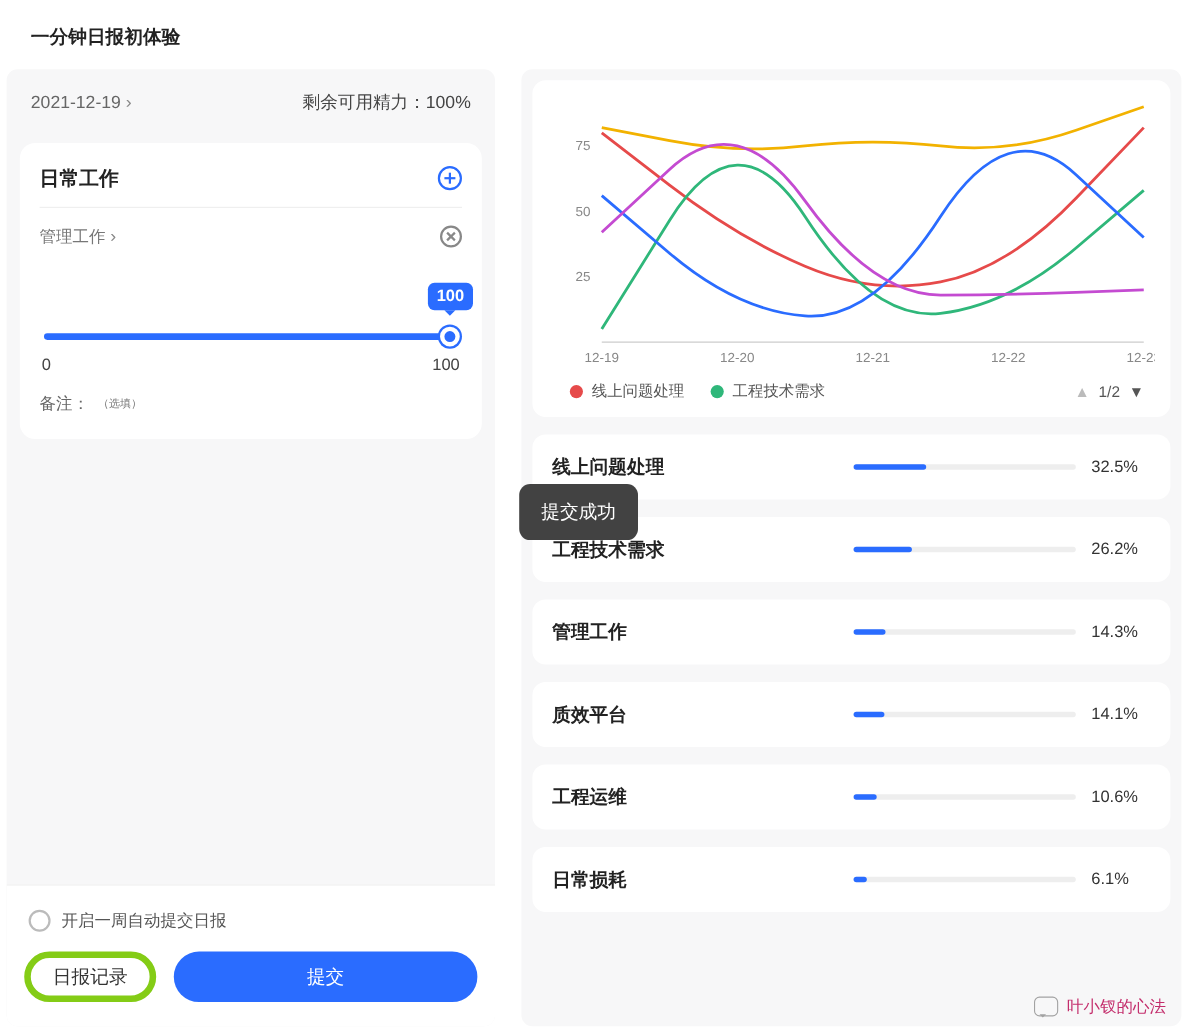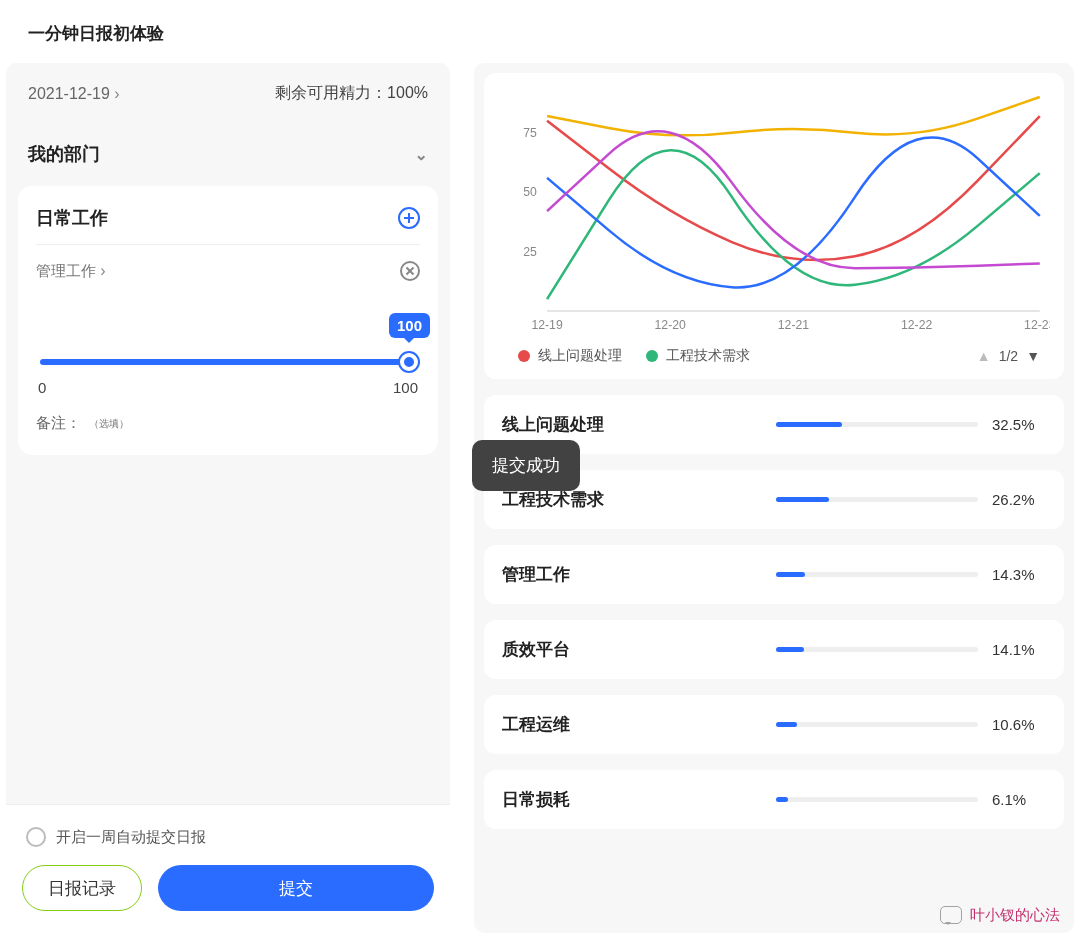--- a/index.html
+++ b/index.html
@@ -45,21 +45,21 @@
   .slider-ends { display: flex; justify-content: space-between; font-size: 15px; color: #444; padding: 4px 2px 0; }
 
   .remark-row { display: flex; align-items: center; gap: 8px; padding-top: 18px; font-size: 15px; color: #666; }
   .remark-row input { border: none; outline: none; font-size: 10px; color: #666; background: transparent; width: 260px; }
 
   .left-footer { margin-top: auto; background: #fff; border-top: 1px solid #eee; padding: 16px 16px 22px; }
   .auto-row { display: flex; align-items: center; gap: 10px; color: #555; font-size: 15px; padding: 6px 4px 18px; }
   .radio-dot { width: 20px; height: 20px; border: 2px solid #bbb; border-radius: 50%; }
   .btn-row { display: flex; gap: 16px; }
   .btn { flex: 1; height: 46px; border-radius: 23px; display: flex; align-items: center; justify-content: center; font-size: 17px; font-weight: 500; cursor: pointer; }
-  .btn.secondary { background: #fff; border: 1px solid #84cc16; color: #333; flex: 0 0 120px; }
+  .btn.secondary { background: #fff; border: 6px solid #84cc16; color: #333; flex: 0 0 120px; }
   .btn.primary { background: #2a6cff; color: #fff; }
 
   
   .chart-card { background: #fff; border-radius: 12px; padding: 18px 14px 10px; }
   .chart-svg { width: 100%; height: 250px; display: block; }
   .legend-row { display: flex; align-items: center; gap: 8px; font-size: 14px; color: #555; padding: 6px 4px 4px 20px; }
   .legend-dot { width: 12px; height: 12px; border-radius: 50%; display: inline-block; }
   .pager { margin-left: auto; display: flex; align-items: center; gap: 8px; color: #555; font-size: 14px; padding-right: 6px; }
 
   .prog-card { background: #fff; border-radius: 12px; margin-top: 16px; padding: 18px 16px 18px 18px; display: flex; align-items: center; gap: 14px; }
@@ -79,24 +79,20 @@
 <div class="app">
 
   <div class="title">一分钟日报初体验</div>
 
   <div class="cols">
 
     <div class="left">
       <div class="date-row">
         <span><span>2021-12-19</span> <span class="chev">›</span></span>
         <span class="remaining"><span>剩余可用精力：</span><span>100%</span></span>
-      </div>
-      <div class="dept-row">
-        <span>我的部门</span>
-        <span class="chev">⌄</span>
       </div>
 
       <div class="card">
         <div class="card-head">
           <span>日常工作</span>
           <span class="plus-icon"></span>
         </div>
         <div class="task-row">
           <span><span>管理工作</span> <span class="chev">›</span></span>
           <span class="x-icon"></span>

